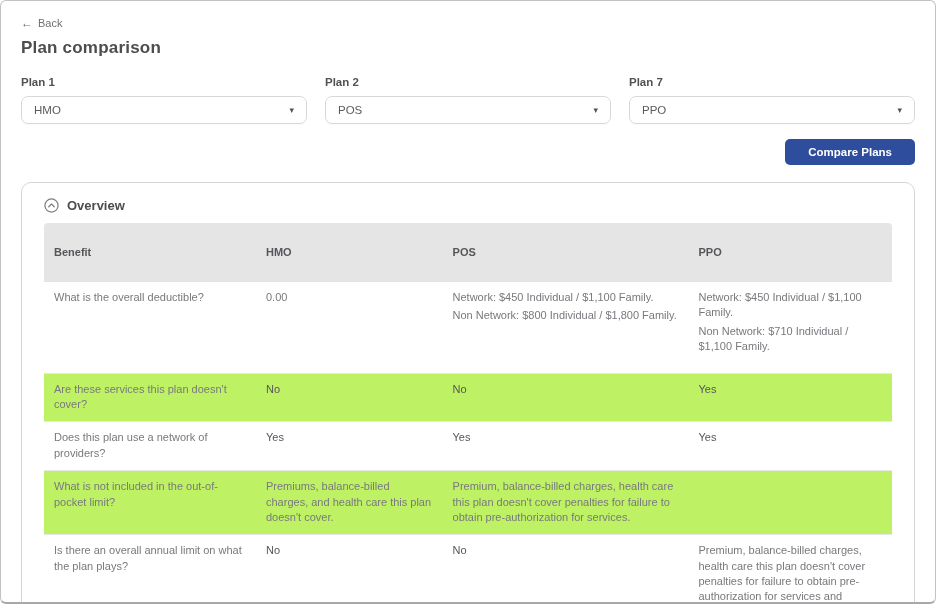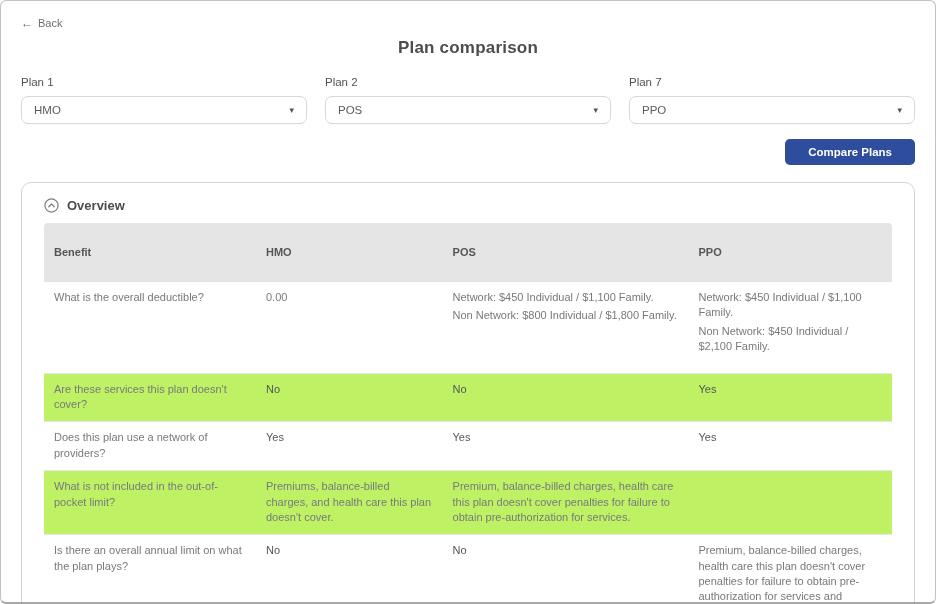--- a/index.html
+++ b/index.html
@@ -6,24 +6,24 @@
   html,body { background:#fff; }
   body { font-family:"Liberation Sans", sans-serif; }
   .window{
     width:936px; height:604px; margin:0 auto; position:relative;
     background:#fff; border:1px solid #c2c2c2; border-bottom:2px solid #a8a8a8;
     border-radius:6px; overflow:hidden; color:#55565a;
   }
   .content{ padding:12px 20px 0 20px; }
   .back-link{ display:inline-flex; align-items:center; gap:5px; font-size:11px; color:#6e6f73; cursor:pointer; }
   .back-link .arrow{ font-size:12px; line-height:1; }
-  .page-title{ font-size:17px; font-weight:700; color:#4c4d4f; margin-top:7px; letter-spacing:.2px;text-align:center; }
+  .page-title{ font-size:17px; font-weight:700; color:#4c4d4f; margin-top:7px; letter-spacing:.2px; }
   .selectors{ display:flex; gap:18px; margin-top:18px; }
   .selector{ flex:1; }
-  .selector-label{ font-size:11.5px; font-weight:400; color:#515255; margin-bottom:8px; }
+  .selector-label{ font-size:11.5px; font-weight:700; color:#515255; margin-bottom:8px; }
   .dropdown{
     height:28px; border:1px solid #d8d8d8; border-radius:7px; background:#fff;
     display:flex; align-items:center; justify-content:space-between;
     padding:0 12px; font-size:11.5px; color:#5a5b5e; cursor:pointer;
     box-shadow:0 1px 1px rgba(0,0,0,0.02);
   }
   .dropdown .caret{ font-size:9px; color:#55565a; }
   .actions{ display:flex; justify-content:flex-end; margin-top:15px; }
   .btn-primary{
     background:#2e4d9d; color:#fff; border:none; border-radius:5px;
@@ -127,21 +127,21 @@
               <td>What is the overall deductible?</td>
               <td>
                 <p>0.00</p>
               </td>
               <td>
                 <p>Network: $450 Individual / $1,100 Family.</p>
                 <p>Non Network: $800 Individual / $1,800 Family.</p>
               </td>
               <td>
                 <p>Network: $450 Individual / $1,100 Family.</p>
-                <p>Non Network: $450 Individual / $2,100 Family.</p>
+                <p>Non Network: $710 Individual / $1,100 Family.</p>
               </td>
             </tr>
             <tr class="alt">
               <td>Are these services this plan doesn't cover?</td>
               <td class="answer-strong">
                 <p>No</p>
               </td>
               <td class="answer-strong">
                 <p>No</p>
               </td>

